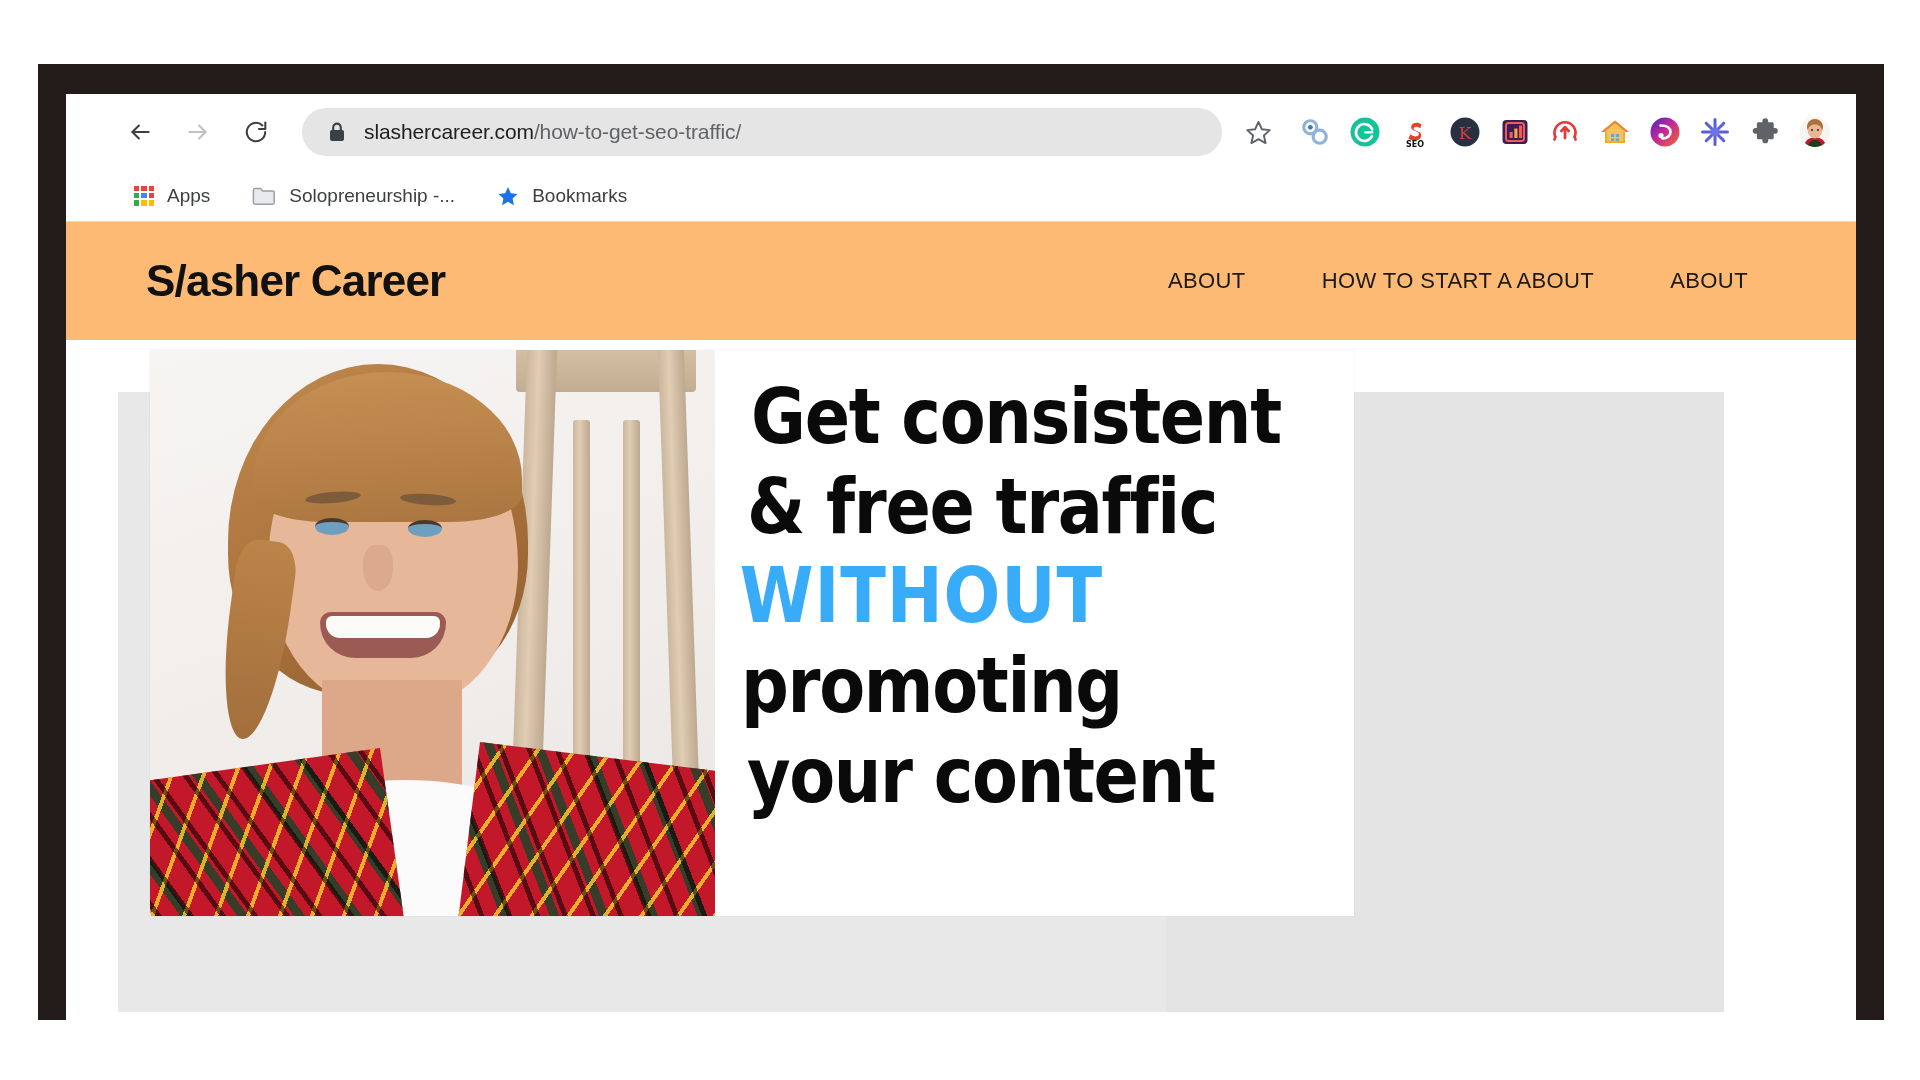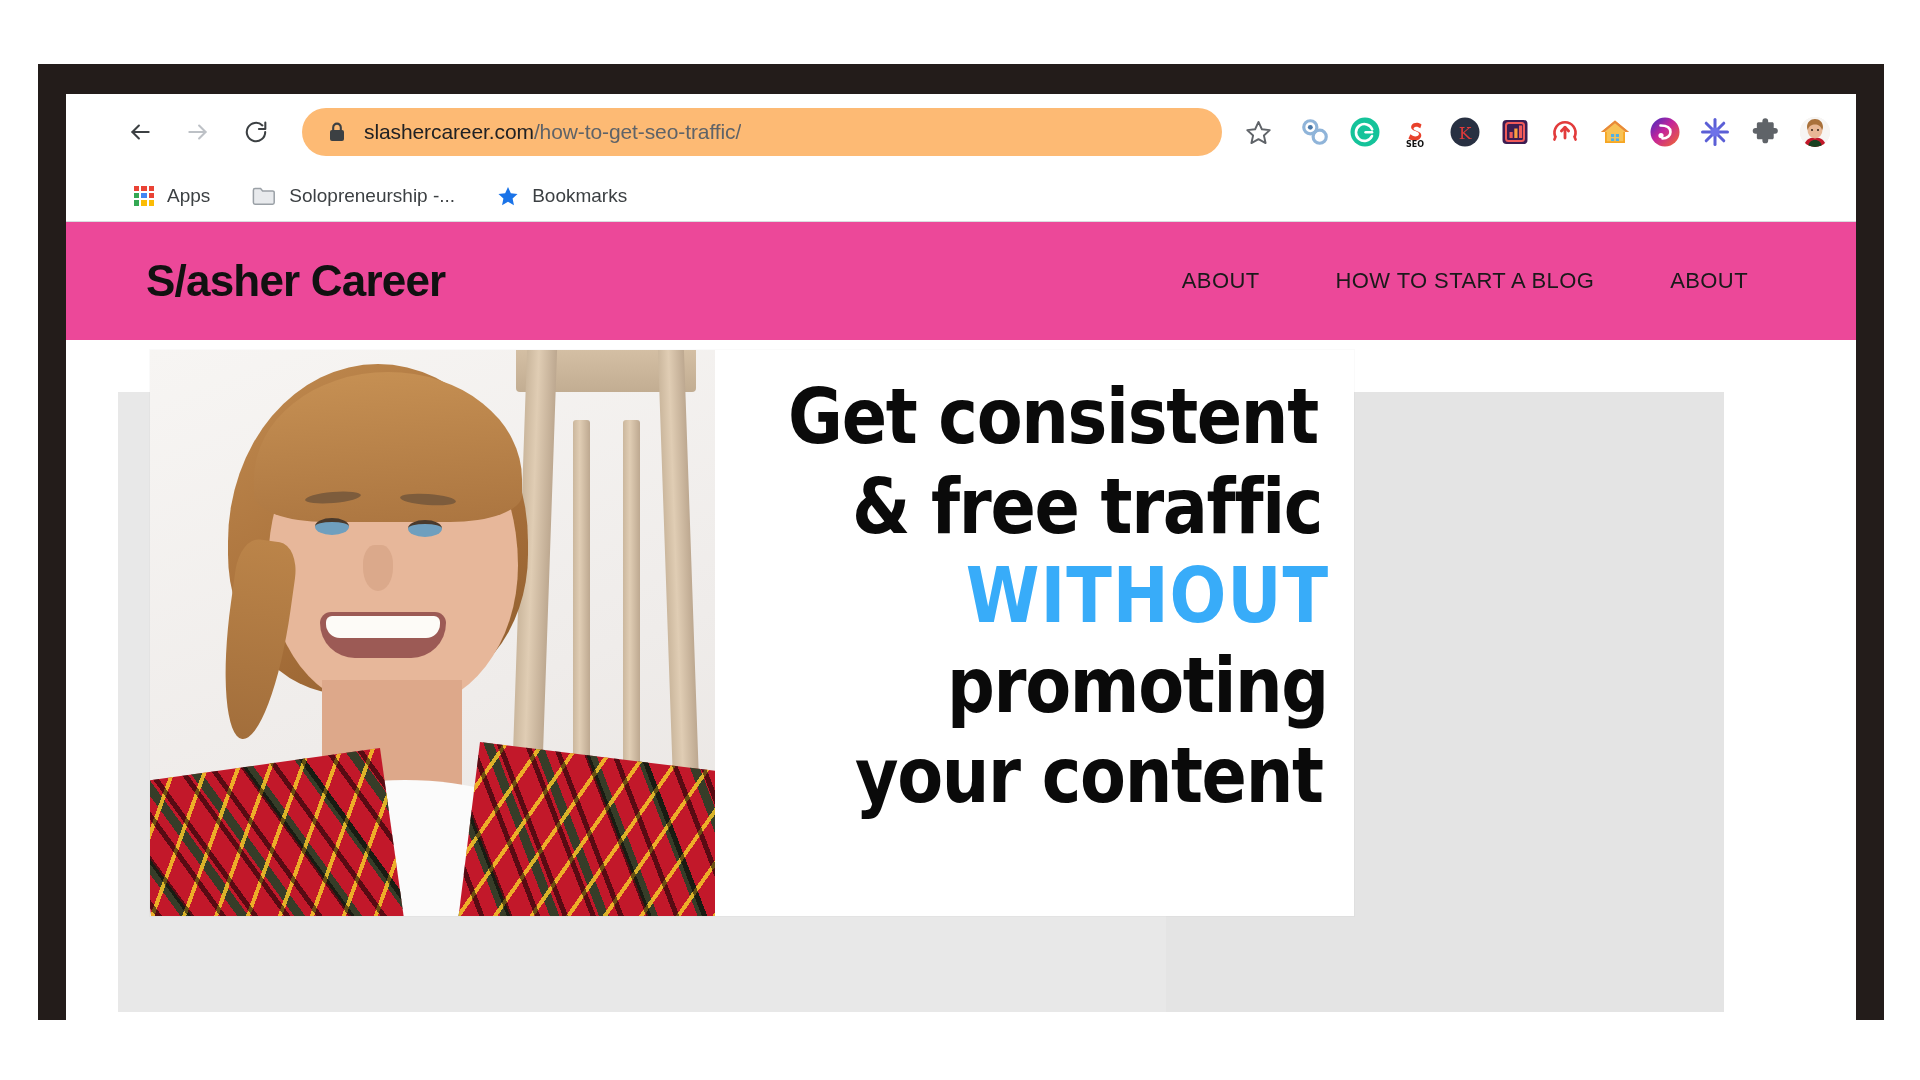--- a/index.html
+++ b/index.html
@@ -50,21 +50,21 @@
     align-items: center;
     justify-content: center;
     flex: 0 0 auto;
     margin-right: 14px;
   }
   .nav-btn svg { display: block; }
 
   .omnibox {
     flex: 1 1 auto;
     height: 48px;
-    background: #fdba74;
+    background: #e5e5e5;
     border-radius: 24px;
     display: flex;
     align-items: center;
     padding: 0 20px 0 26px;
     margin-left: 10px;
     margin-right: 6px;
     min-width: 0;
   }
 
   .lock-icon { flex: 0 0 auto; margin-right: 18px; display: block; }
@@ -144,21 +144,21 @@
     position: relative;
     height: 798px;
     background: #ffffff;
     overflow: hidden;
   }
 
   
   .site-header {
     position: relative;
     height: 118px;
-    background: #ec4899;
+    background: #fdba74;
     display: flex;
     align-items: center;
     padding: 0 78px 0 80px;
     z-index: 5;
   }
   .site-logo {
     font-size: 44px;
     font-weight: bold;
     color: #111111;
     letter-spacing: -0.8px;
@@ -326,21 +326,21 @@
   .plaid-r { position:absolute; left:330px; top:392px; width:300px; height:190px;
     transform: rotate(7deg); transform-origin: top left; }
 
   
   .hero-text {
     flex: 1 1 auto;
     background: #ffffff;
     display: flex;
     flex-direction: column;
     justify-content: flex-start;
-    align-items: flex-end;
+    align-items: flex-start;
     padding-top: 22px;
     overflow: hidden;
   }
   .hl {
     font-family: "DejaVu Sans", sans-serif;
     font-weight: bold;
     font-size: 76px;
     line-height: 1.18;
     color: #0a0a0a;
     text-align: center;
@@ -548,21 +548,21 @@
       </div>
 
     </div>
 
     <div class="page">
 
       <div class="site-header">
         <div class="site-logo">S/asher Career</div>
         <nav class="site-nav">
           <a class="nav-link">ABOUT</a>
-          <a class="nav-link">HOW TO START A BLOG</a>
+          <a class="nav-link">HOW TO START A ABOUT</a>
           <a class="nav-link">ABOUT</a>
         </nav>
       </div>
 
       <div class="hero-wrap">
 
         <div class="grey-panel-left"></div>
         <div class="grey-panel-right"></div>
 
         <div class="hero-card">

